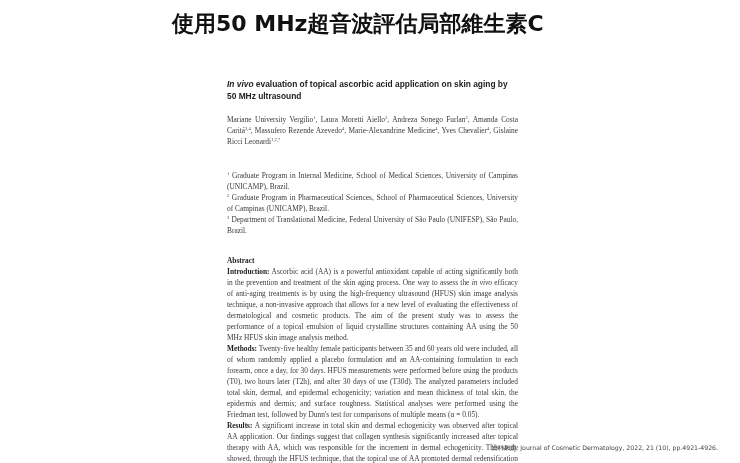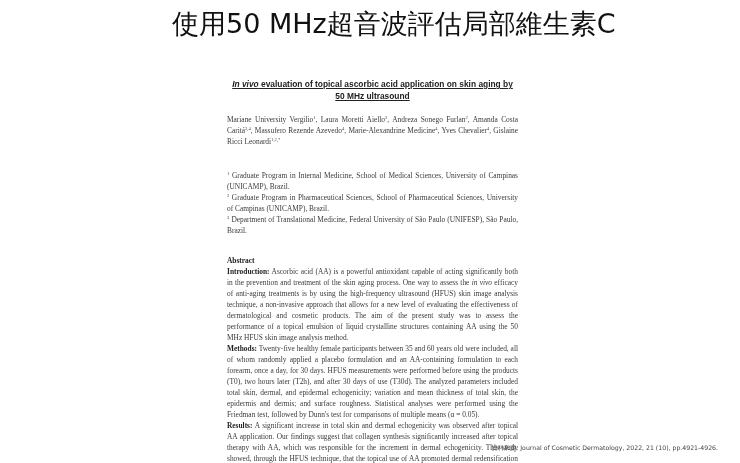--- a/index.html
+++ b/index.html
@@ -4,32 +4,32 @@
 <style>
   html, body { margin: 0; padding: 0; }
   body {
     width: 740px; height: 463px; overflow: hidden;
     background: #ffffff; position: relative;
     font-family: "DejaVu Sans", sans-serif;
   }
   .headline {
     position: absolute; left: 172px; top: 10px;
     font-family: "DejaVu Sans", sans-serif;
-    font-weight: normal; font-size: 27px; line-height: 27px;
+    font-weight: bold; font-size: 22px; line-height: 27px;
     color: #111111; letter-spacing: 0px;
   }
   .headline div { white-space: nowrap; }
   .paper {
     position: absolute; left: 227px; top: 78px; width: 291px;
     font-family: "Liberation Serif", serif; color: #3a3a3a;
     font-size: 7.4px; line-height: 11px;
   }
   .paper-title {
     font-family: "Liberation Sans", sans-serif; font-weight: bold;
-    font-size: 8.4px; line-height: 12px; text-align: center; color: #222; text-decoration: underline;
+    font-size: 8.4px; line-height: 12px; text-align: left; color: #222;
   }
   .paper-title i { font-style: italic; }
   .authors { margin-top: 12px; text-align: justify; }
   .affil { margin-top: 23px; text-align: justify; }
   .abstract { margin-top: 19px; text-align: justify; }
   .abstract b { color: #222; }
   .para { text-align: justify; }
   sup { font-size: 4.5px; line-height: 0; vertical-align: super; }
   .source {
     position: absolute; right: 22px; top: 444px;

